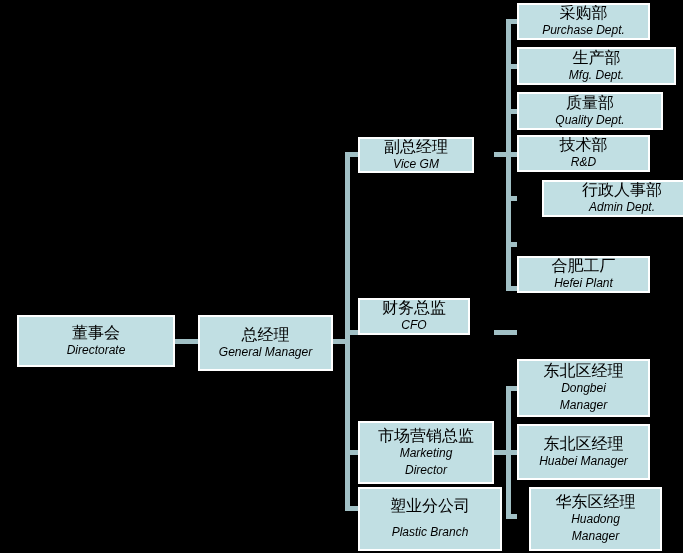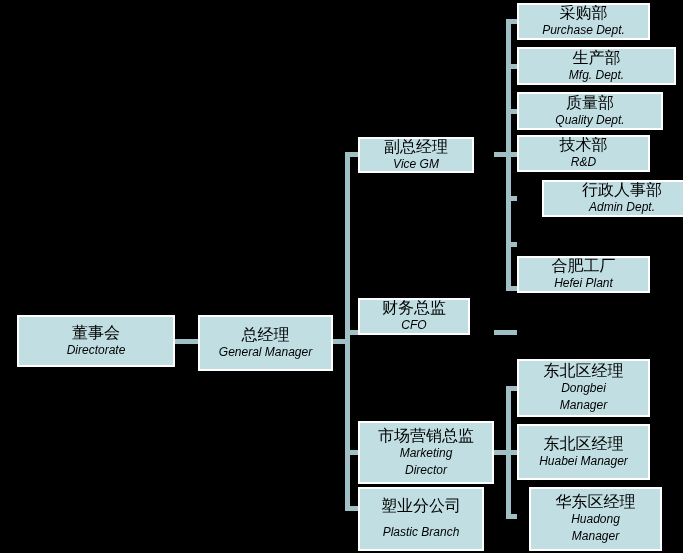--- a/index.html
+++ b/index.html
@@ -83,21 +83,21 @@
   </div>
   <div class="node" style="left:358px;top:298px;width:112px;height:37px">
     <span class="zh">财务总监</span>
     <span class="en">CFO</span>
   </div>
   <div class="node" style="left:358px;top:421px;width:136px;height:63px">
     <span class="zh">市场营销总监</span>
     <span class="en">Marketing</span>
     <span class="en">Director</span>
   </div>
-  <div class="node spread" style="left:358px;top:487px;width:126px;height:64px">
+  <div class="node spread" style="left:358px;top:487px;width:144px;height:64px">
     <span class="zh">塑业分公司</span>
     <span class="en">Plastic Branch</span>
   </div>
 
   <div class="node" style="left:517px;top:3px;width:133px;height:37px">
     <span class="zh">采购部</span>
     <span class="en">Purchase Dept.</span>
   </div>
   <div class="node" style="left:517px;top:47px;width:159px;height:38px">
     <span class="zh">生产部</span>

